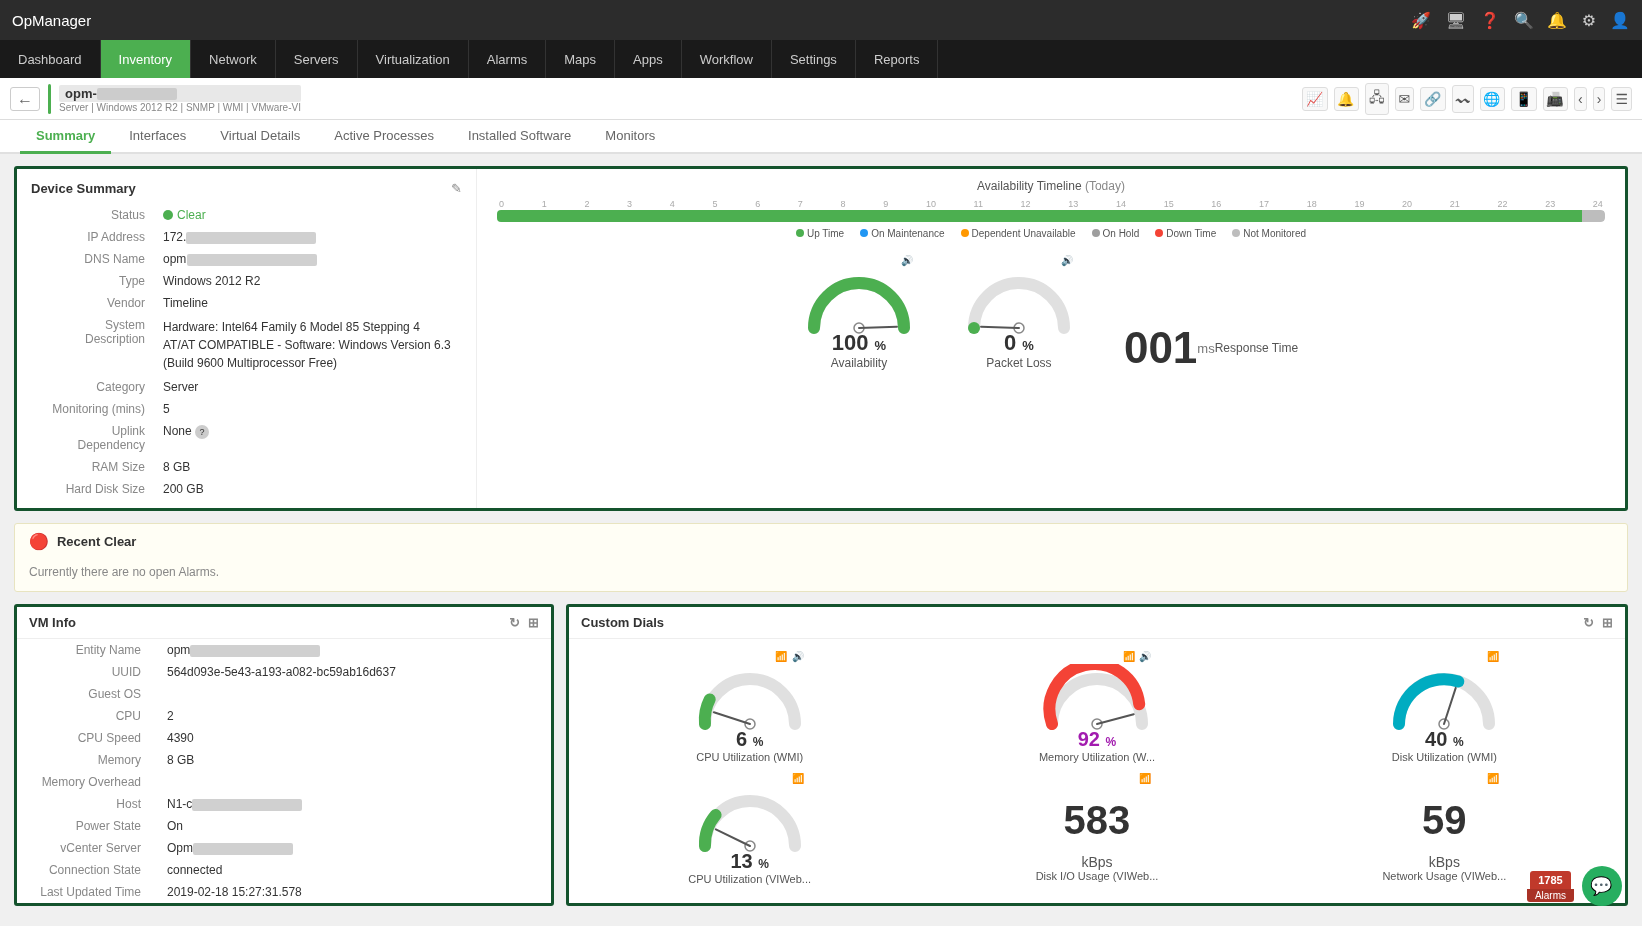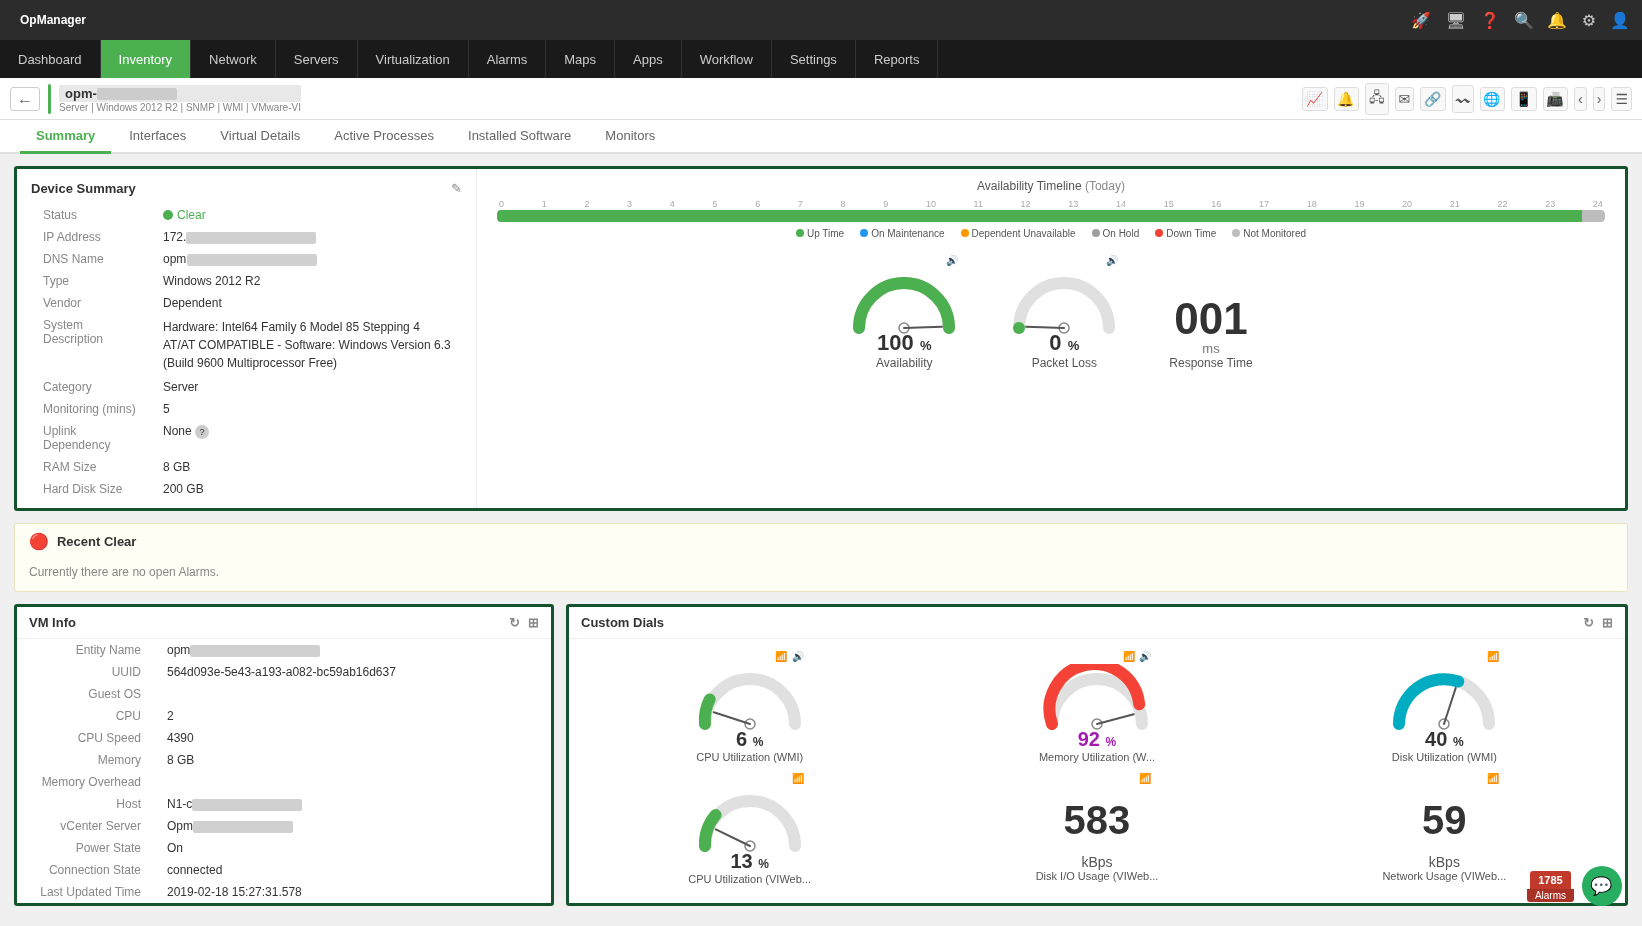--- a/index.html
+++ b/index.html
@@ -1,21 +1,21 @@
 <!DOCTYPE html>
 <html><head>
   <meta charset="utf-8">
   <style>
     * { box-sizing: border-box; margin: 0; padding: 0; }
     body { font-family: Arial, sans-serif; font-size: 12px; background: #f0f0f0; color: #333; width: 1642px; min-height: 926px; overflow-x: hidden; }
 
     
     .topbar { background: #2c2c2c; height: 40px; display: flex; align-items: center; padding: 0 12px; justify-content: space-between; }
     .topbar-left { display: flex; align-items: center; gap: 8px; }
-    .app-title { color: #fff; font-size: 12px; font-weight: bold; margin-left: 8px; }
+    .app-title { color: #fff; font-size: 15px; font-weight: normal; }
     .topbar-right { display: flex; align-items: center; gap: 14px; }
     .topbar-icon { color: #ccc; font-size: 16px; cursor: pointer; }
 
     
     .navbar { background: #1a1a1a; height: 38px; display: flex; align-items: stretch; }
     .nav-item { color: #ccc; padding: 0 18px; display: flex; align-items: center; cursor: pointer; font-size: 13px; border-right: 1px solid #333; }
     .nav-item.active { background: #4caf50; color: #fff; }
 
     
     .breadcrumb-bar { background: #fff; border-bottom: 1px solid #ddd; height: 42px; display: flex; align-items: center; padding: 0 10px; gap: 8px; }
@@ -32,21 +32,21 @@
     .tab { padding: 8px 16px; cursor: pointer; font-size: 13px; color: #666; border-bottom: 3px solid transparent; margin-bottom: -2px; }
     .tab.active { color: #4caf50; border-bottom: 3px solid #4caf50; font-weight: bold; }
 
     
     .main-content { padding: 12px 14px; display: flex; flex-direction: column; gap: 12px; }
 
     
     .card { background: #fff; border: 3px solid #14532d; border-radius: 3px; }
     .info-table { width: 100%; border-collapse: collapse; }
     .info-table tr td { padding: 4px 6px; font-size: 12px; vertical-align: top; }
-    .info-table tr td:first-child { color: #888; text-align: left; width: 140px; padding-right: 12px; padding-left: 26px; }
+    .info-table tr td:first-child { color: #888; text-align: right; width: 140px; padding-right: 12px; padding-left: 26px; }
     .info-table tr td:last-child { color: #333; }
     .status-clear { color: #4caf50; display: flex; align-items: center; gap: 4px; }
     .status-dot { width: 10px; height: 10px; background: #4caf50; border-radius: 50%; display: inline-block; }
 
     
     .alarms-card { background: #fffef5; border: 1px solid #e8e4c0; }
     .alarms-header { display: flex; align-items: center; gap: 8px; padding: 8px 14px; }
     .alarm-empty { padding: 6px 14px 12px 14px; font-size: 12px; color: #888; }
 
     
@@ -160,21 +160,21 @@
           <tr>
             <td>DNS Name</td>
             <td>opm<span style="display:inline-block;width:130px;height:12px;background:#d0d0d0;border-radius:2px;vertical-align:middle;margin-left:1px;"></span></td>
           </tr>
           <tr>
             <td>Type</td>
             <td>Windows 2012 R2</td>
           </tr>
           <tr>
             <td>Vendor</td>
-            <td>Dependent</td>
+            <td>Timeline</td>
           </tr>
           <tr>
             <td>System Description</td>
             <td style="line-height:1.5;margin-left:42px;">Hardware: Intel64 Family 6 Model 85 Stepping 4<br>AT/AT COMPATIBLE - Software: Windows Version 6.3<br>(Build 9600 Multiprocessor Free)</td>
           </tr>
           <tr>
             <td>Category</td>
             <td>Server</td>
           </tr>
           <tr>
@@ -267,21 +267,21 @@
             <svg width="110" height="68" viewBox="0 0 110 68">
               <path d="M 10 60 A 45 45 0 0 1 100 60" fill="none" stroke="#e0e0e0" stroke-width="12" stroke-linecap="round"></path>
               <path d="M 10 60 A 45 45 0 0 1 10.01 60" fill="none" stroke="#4caf50" stroke-width="12" stroke-linecap="round"></path>
               <circle cx="55" cy="60" r="5" fill="#fff" stroke="#888" stroke-width="1.5"></circle>
               <line x1="55" y1="60" x2="55" y2="22" stroke="#555" stroke-width="2" stroke-linecap="round" transform="rotate(-88, 55, 60)"></line>
             </svg>
             <div style="font-size:22px;font-weight:bold;color:#333;margin-top:-6px;">0 <span style="font-size:13px;">%</span></div>
             <div style="font-size:12px;color:#555;">Packet Loss</div>
           </div>
 
-          <div style="display:flex;flex-direction:column;align-items:center;">
+          <div style="display:flex;flex-direction:row;align-items:center;">
             <div style="font-size:44px;font-weight:bold;color:#333;line-height:1;">001</div>
             <div style="font-size:13px;color:#777;">ms</div>
             <div style="font-size:12px;color:#555;">Response Time</div>
           </div>
         </div>
       </div>
     </div>
   </div>
 
   <div class="card alarms-card">
@@ -330,26 +330,26 @@
         </tr>
         <tr>
           <td>Memory Overhead</td>
           <td></td>
         </tr>
         <tr>
           <td>Host</td>
           <td>N1-c<span style="display:inline-block;width:110px;height:12px;background:#d0d0d0;border-radius:2px;vertical-align:middle;"></span></td>
         </tr>
         <tr>
+          <td>Power State</td>
+          <td>On</td>
+        </tr>
+        <tr>
           <td>vCenter Server</td>
           <td>Opm<span style="display:inline-block;width:100px;height:12px;background:#d0d0d0;border-radius:2px;vertical-align:middle;"></span></td>
-        </tr>
-        <tr>
-          <td>Power State</td>
-          <td>On</td>
         </tr>
         <tr>
           <td>Connection State</td>
           <td>connected</td>
         </tr>
         <tr>
           <td>Last Updated Time</td>
           <td>2019-02-18 15:27:31.578</td>
         </tr>
       </tbody>

